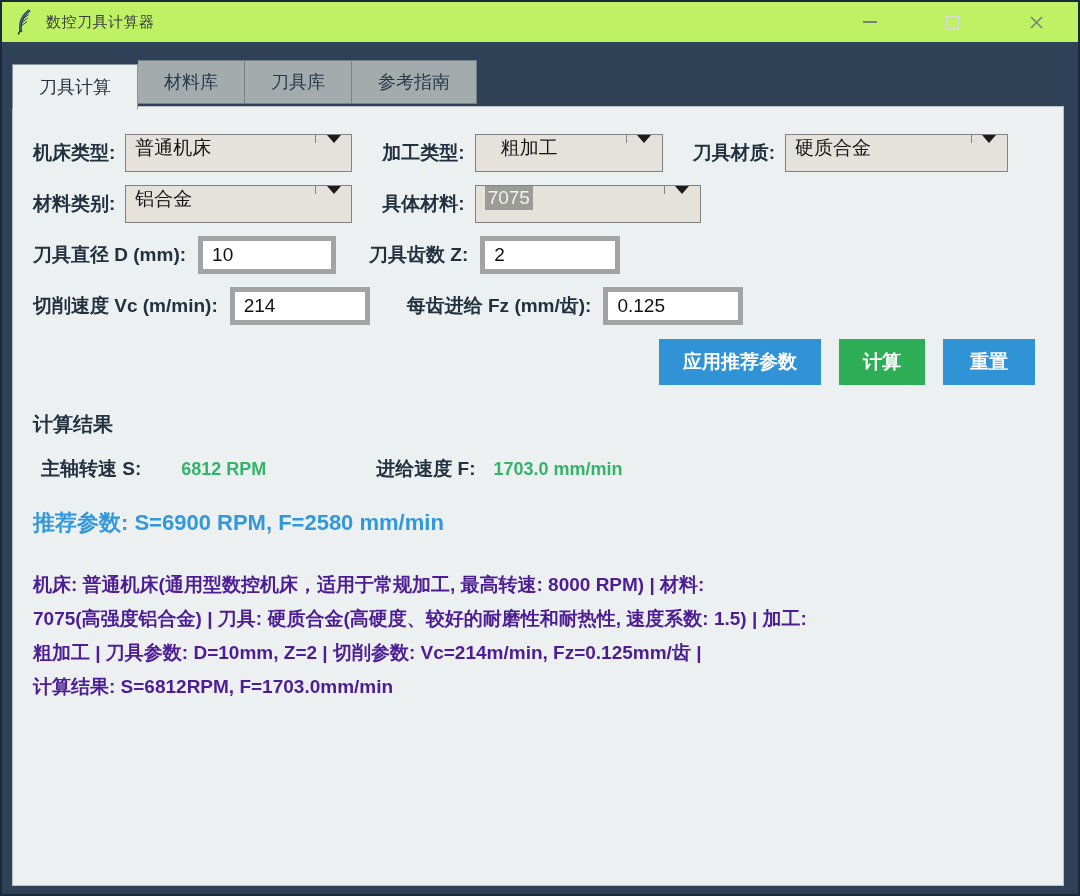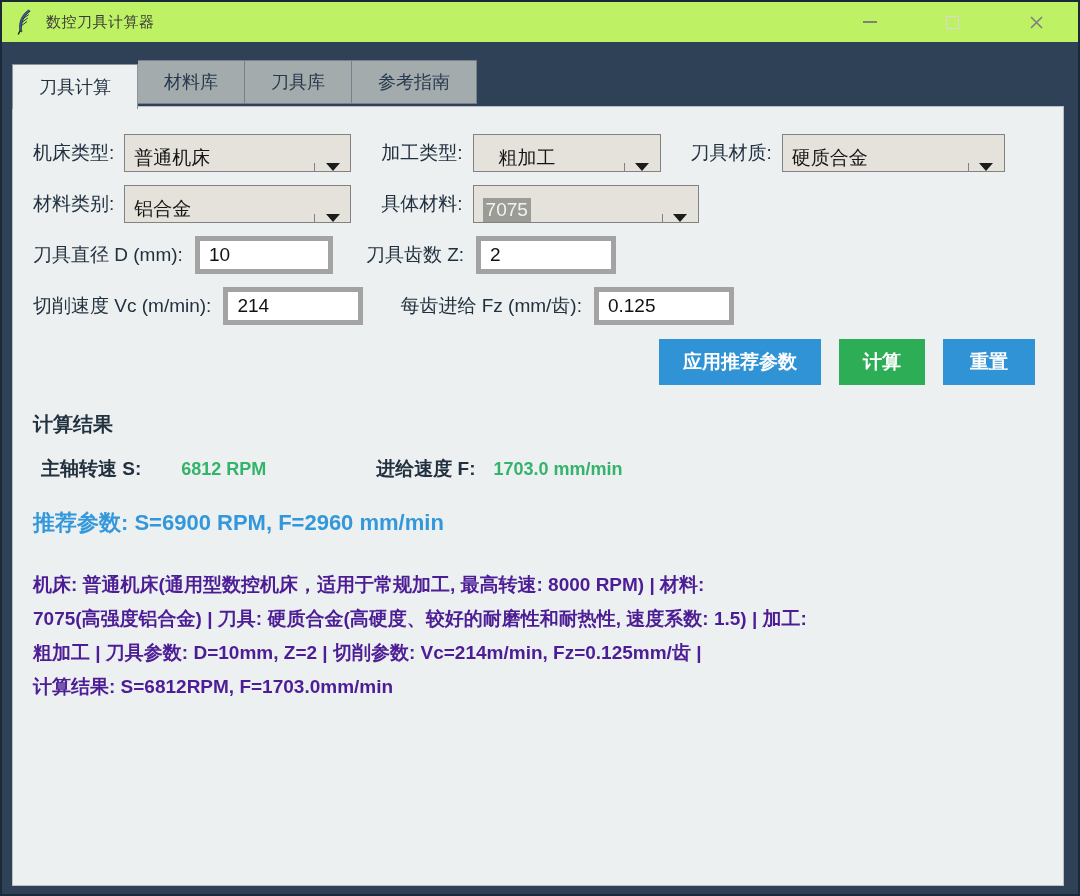--- a/index.html
+++ b/index.html
@@ -45,24 +45,24 @@
     border:1px solid #8a949c; border-bottom:none; position:relative; z-index:5;
   }
   
   .pane {
     position:absolute; left:10px; right:14px; top:104px; bottom:8px;
     background:#edf0f1; border:1px solid #b9bfc2;
     padding:26px 0 0 20px; overflow:hidden;
   }
   .frow { display:flex; align-items:center; height:39px; margin-bottom:12px; }
   .flabel {
-    font-size:19px; font-weight:400; color:#22313f; white-space:nowrap;
+    font-size:19px; font-weight:700; color:#22313f; white-space:nowrap;
   }
   .combo {
-    margin-left:10px; height:38px; display:flex; align-items:flex-end;
+    margin-left:10px; height:38px; display:flex; align-items:flex-start;
     background:#e5e2db; border:1px solid #828282;
   }
   .combo-value {
     flex:1; display:flex; align-items:center; padding:0 9px;
     font-size:19px; color:#161616; white-space:nowrap; overflow:hidden;
   }
   .combo-arrow {
     width:36px; border-left:1px solid #828282;
     display:flex; align-items:center; justify-content:center;
   }
@@ -210,21 +210,21 @@
 
     <div class="results-heading">计算结果</div>
 
     <div class="result-row">
       <span class="rlabel">主轴转速 S:</span>
       <span class="rvalue">6812 RPM</span>
       <span class="rlabel rlabel2">进给速度 F:</span>
       <span class="rvalue rvalue2">1703.0 mm/min</span>
     </div>
 
-    <div class="recommended">推荐参数: S=6900 RPM, F=2960 mm/min</div>
+    <div class="recommended">推荐参数: S=6900 RPM, F=2580 mm/min</div>
 
     <div class="details">
       <div class="detail-line">机床: 普通机床(通用型数控机床，适用于常规加工, 最高转速: 8000 RPM) | 材料:</div>
       <div class="detail-line">7075(高强度铝合金) | 刀具: 硬质合金(高硬度、较好的耐磨性和耐热性, 速度系数: 1.5) | 加工:</div>
       <div class="detail-line">粗加工 | 刀具参数: D=10mm, Z=2 | 切削参数: Vc=214m/min, Fz=0.125mm/齿 |</div>
       <div class="detail-line">计算结果: S=6812RPM, F=1703.0mm/min</div>
     </div>
 
   </div>
 </div>

